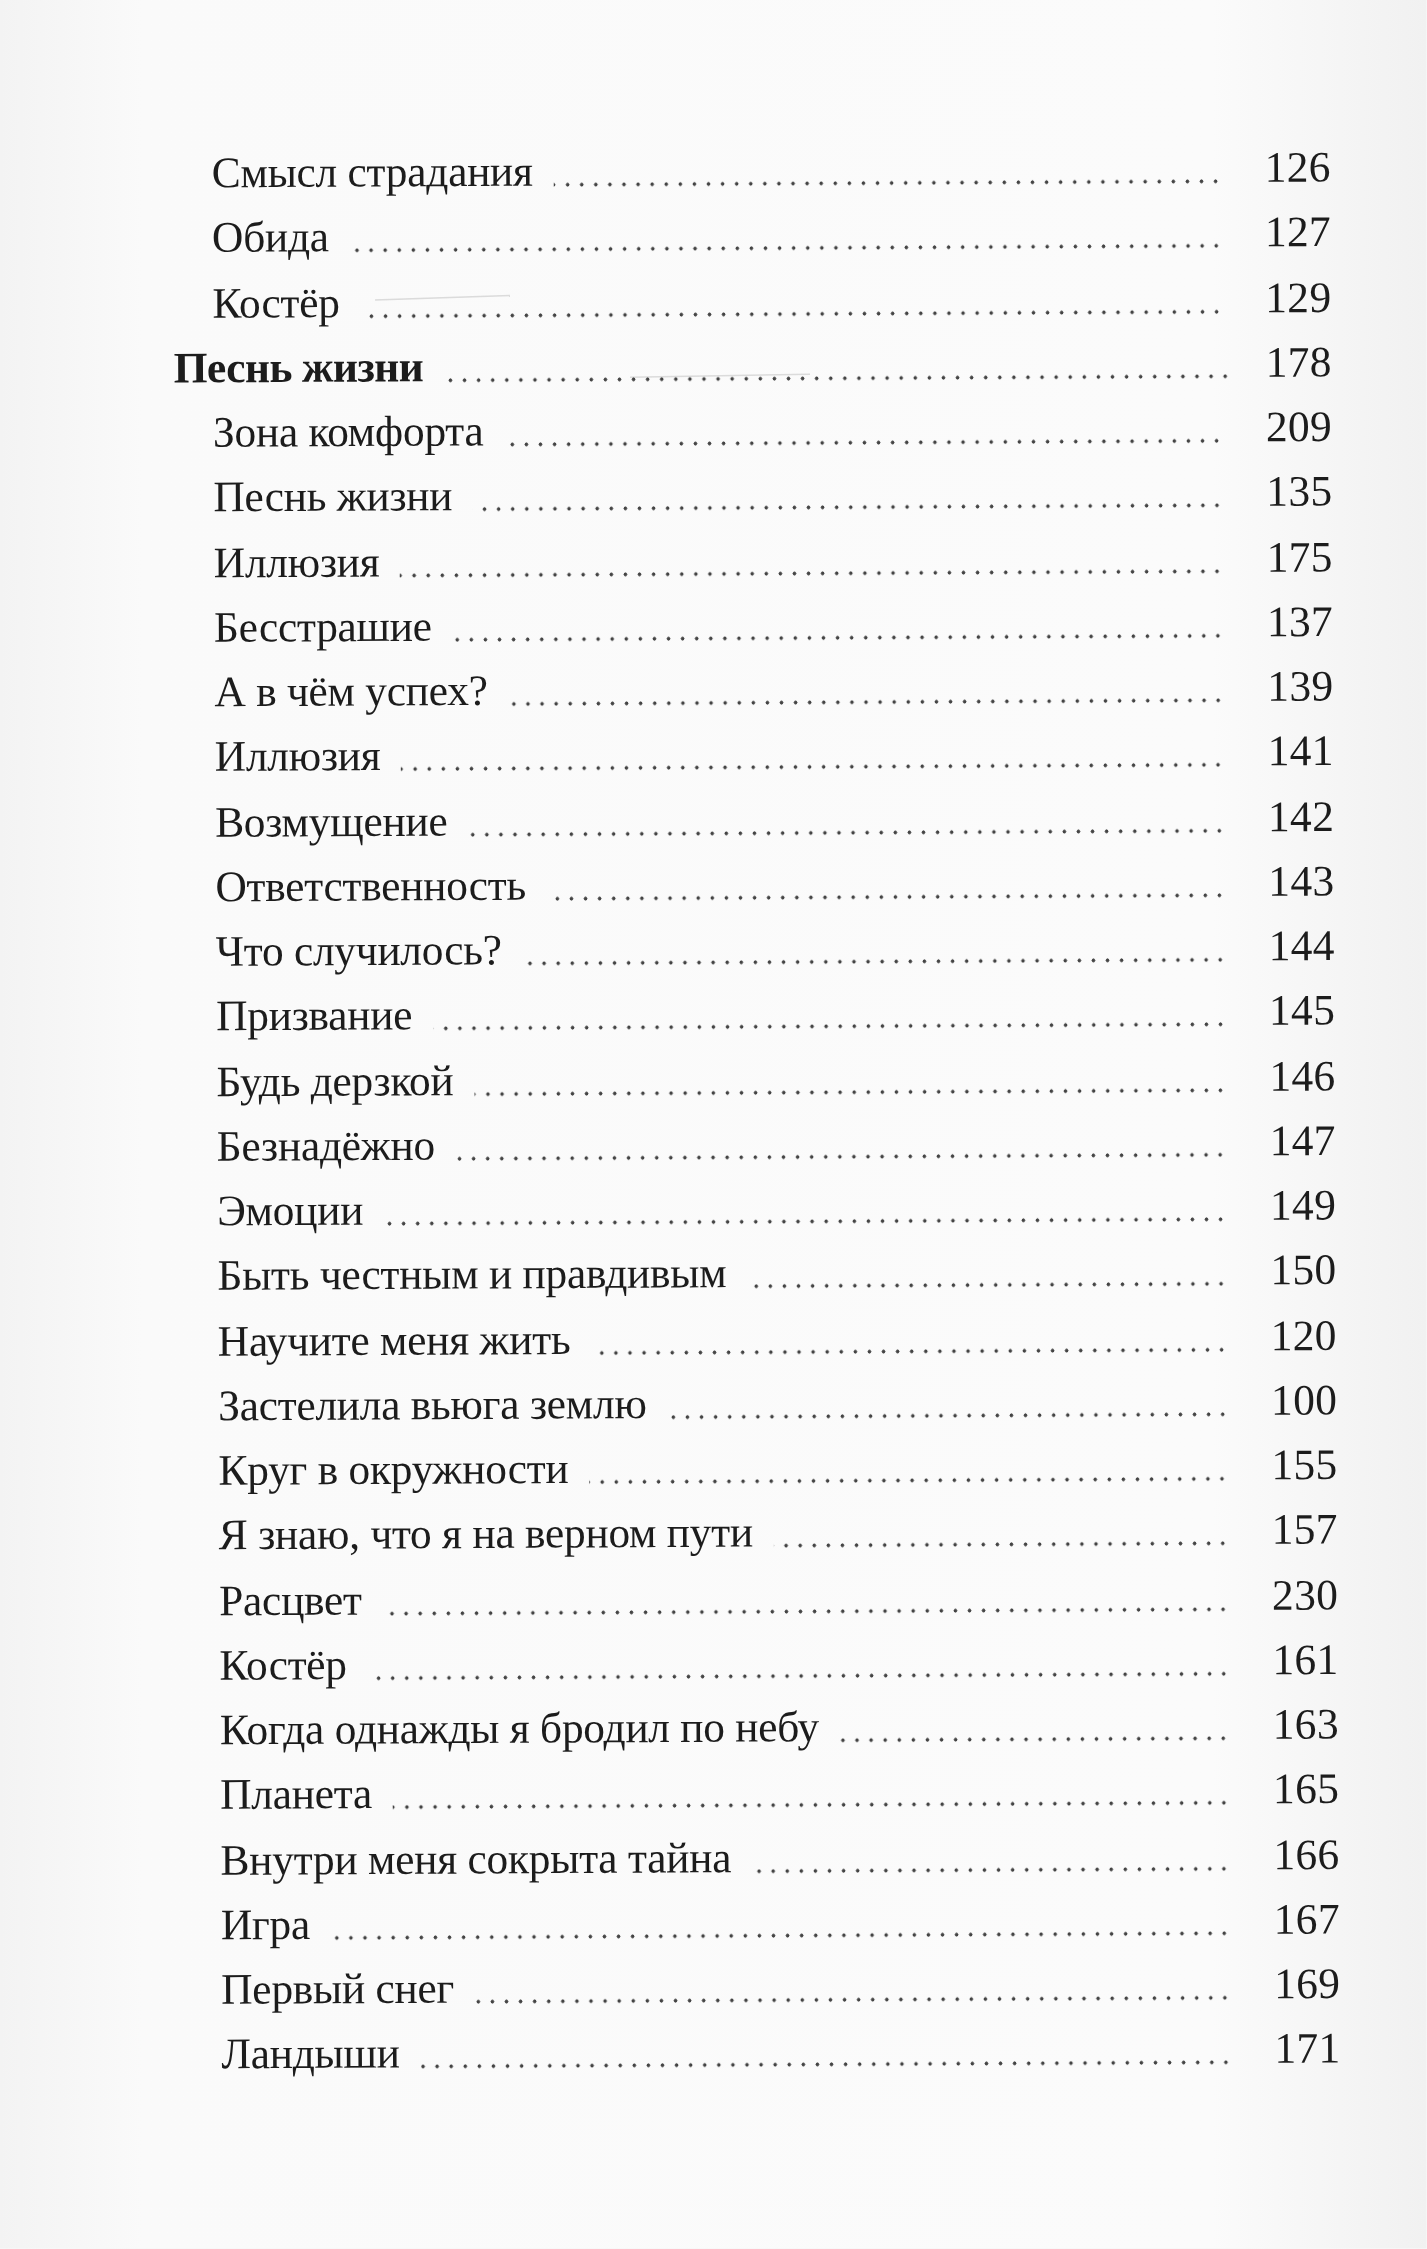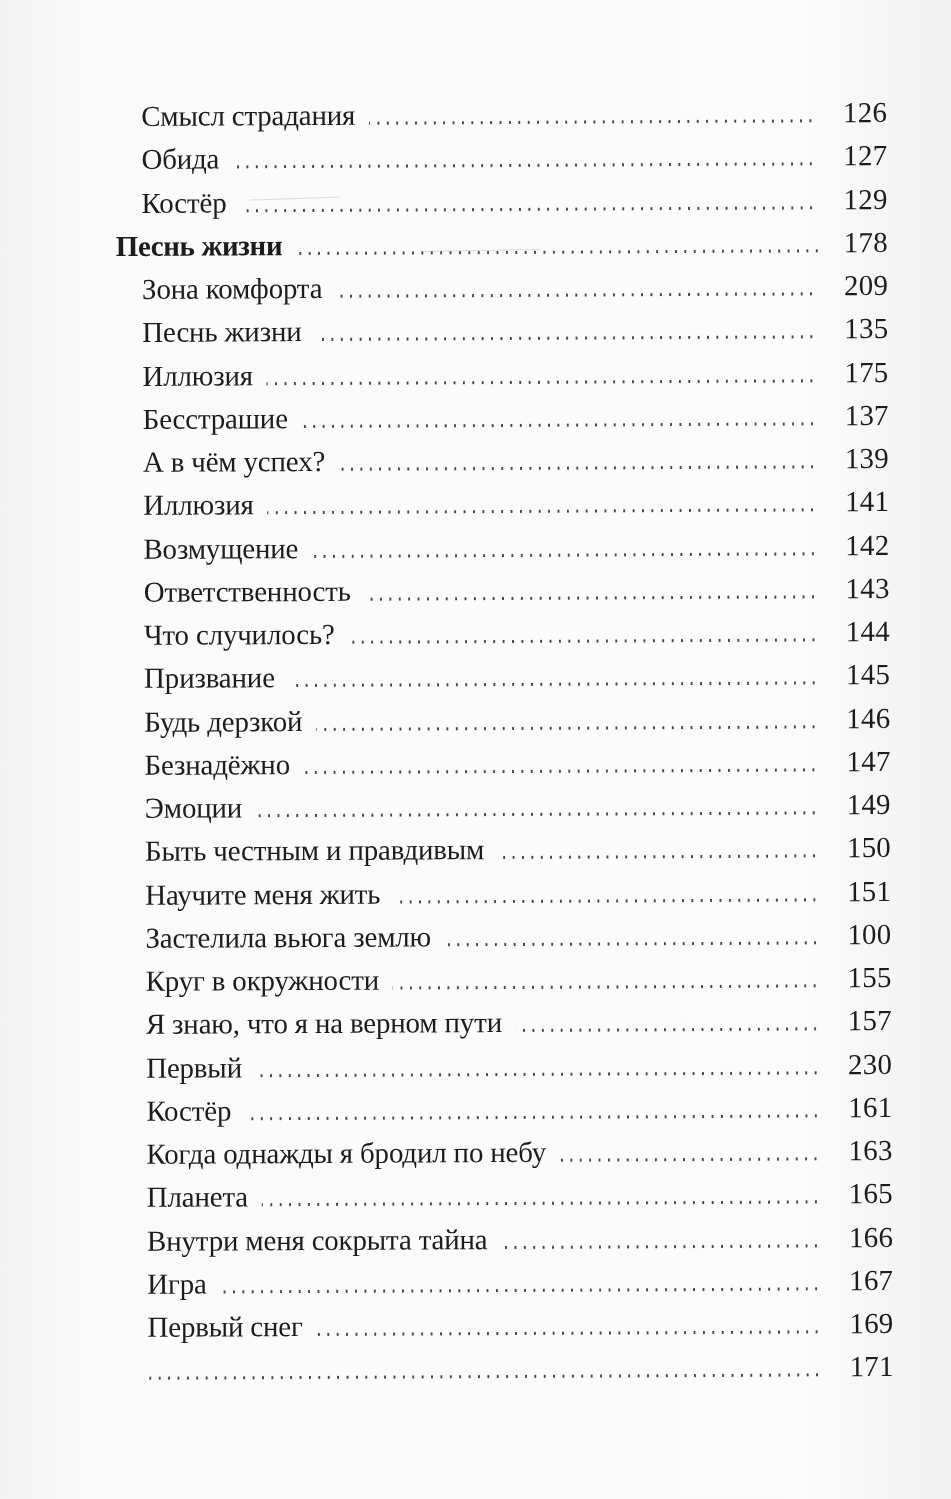--- a/index.html
+++ b/index.html
@@ -165,39 +165,39 @@
         <span class="toc-page">149</span>
       </div>
       <div class="toc-row sub">
         <span class="toc-title">Быть честным и правдивым</span>
         <span class="toc-leader"></span>
         <span class="toc-page">150</span>
       </div>
       <div class="toc-row sub">
         <span class="toc-title">Научите меня жить</span>
         <span class="toc-leader"></span>
-        <span class="toc-page">151</span>
+        <span class="toc-page">120</span>
       </div>
       <div class="toc-row sub">
         <span class="toc-title">Застелила вьюга землю</span>
         <span class="toc-leader"></span>
         <span class="toc-page">100</span>
       </div>
       <div class="toc-row sub">
         <span class="toc-title">Круг в окружности</span>
         <span class="toc-leader"></span>
         <span class="toc-page">155</span>
       </div>
       <div class="toc-row sub">
         <span class="toc-title">Я знаю, что я на верном пути</span>
         <span class="toc-leader"></span>
         <span class="toc-page">157</span>
       </div>
       <div class="toc-row sub">
-        <span class="toc-title">Первый</span>
+        <span class="toc-title">Расцвет</span>
         <span class="toc-leader"></span>
         <span class="toc-page">230</span>
       </div>
       <div class="toc-row sub">
         <span class="toc-title">Костёр</span>
         <span class="toc-leader"></span>
         <span class="toc-page">161</span>
       </div>
       <div class="toc-row sub">
         <span class="toc-title">Когда однажды я бродил по небу</span>
@@ -218,17 +218,18 @@
         <span class="toc-title">Игра</span>
         <span class="toc-leader"></span>
         <span class="toc-page">167</span>
       </div>
       <div class="toc-row sub">
         <span class="toc-title">Первый снег</span>
         <span class="toc-leader"></span>
         <span class="toc-page">169</span>
       </div>
       <div class="toc-row sub">
+        <span class="toc-title">Ландыши</span>
         <span class="toc-leader"></span>
         <span class="toc-page">171</span>
       </div>
     </div>
 </div>
 
 </body></html>

